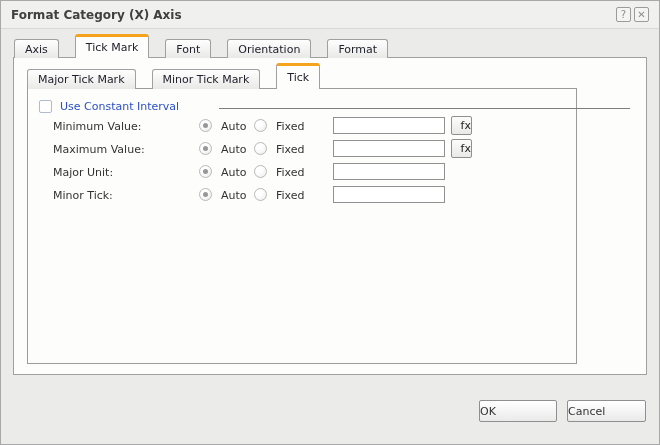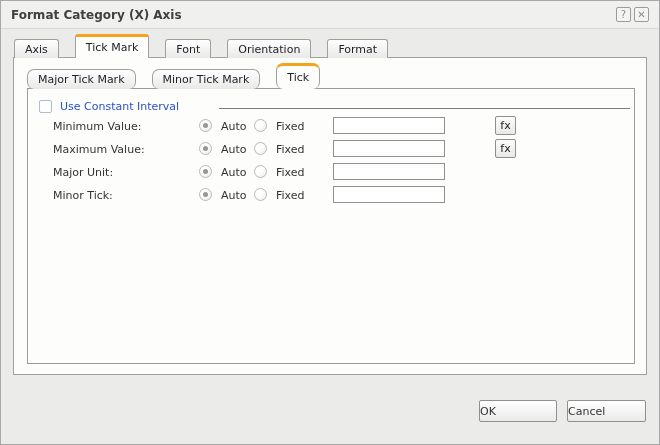--- a/index.html
+++ b/index.html
@@ -33,30 +33,30 @@
     border:1px solid #a0a0a0; border-bottom:none; border-radius:3px 3px 0 0;
     padding:0 10px; height:19px; display:flex; align-items:center;
     background:linear-gradient(#fefefe,#e9e9e7); color:#22222e;
     white-space:nowrap; cursor:default; position:relative;
   }
   .tab.active {
     background:#fdfdfb; border-top:3px solid #f5a21c; height:24px; z-index:6;
   }
   .tabrow.l1 { left:13px; top:33px; height:24px; }
   .tabrow.l2 { left:13px; top:5px;  height:26px; }
-  .tabrow.l2 .tab { height:20px;border-radius:7px; }
+  .tabrow.l2 .tab { height:20px; }
   .tabrow.l2 .tab.active { height:26px; }
 
   
   .panel-l1 {
     position:absolute; left:12px; top:56px; width:634px; height:318px;
     background:#fdfdfb; border:1px solid #a0a0a0; z-index:1;
   }
   .panel-l2 {
-    position:absolute; left:13px; top:30px; width:608px; height:276px;
+    position:absolute; left:13px; top:30px; width:550px; height:276px;
     background:#fdfdfb; border:1px solid #9b9b9b;
   }
 
   
   .chk-row { position:absolute; left:0; top:9px; width:100%; height:18px; }
   .checkbox {
     position:absolute; left:11px; top:2px; width:13px; height:13px;
     border:1px solid #b0bcce; border-radius:2px; background:#ffffff; cursor:default;
   }
   .chk-label { position:absolute; left:32px; top:2px; color:#2b50c6; cursor:default; }
@@ -84,21 +84,21 @@
   .rlabel.fixed { left:248px; }
   .tinput {
     position:absolute; left:305px; top:1px; width:112px; height:17px;
     border:1px solid #919191; background:#ffffff; font:inherit; padding:0 2px;
     outline:none;
   }
   .fx-btn {
     position:absolute; left:423px; top:0; width:21px; height:19px;
     border:1px solid #8f8f8f; border-radius:2px;
     background:linear-gradient(#fcfcfc,#e9e9e7);
-    font-size:11px; line-height:17px; text-align:center; color:#222; cursor:default;margin-left:44px;
+    font-size:11px; line-height:17px; text-align:right; color:#222; cursor:default;
   }
 
   
   .btn {
     position:absolute; top:399px; width:78px; height:22px;
     border:1px solid #8f8f8f; border-radius:2px;
     background:linear-gradient(#ffffff,#eaeaea);
     font:inherit; font-size:11px; color:#333; text-align:left; cursor:default;
   }
   .btn.ok     { left:478px; }

